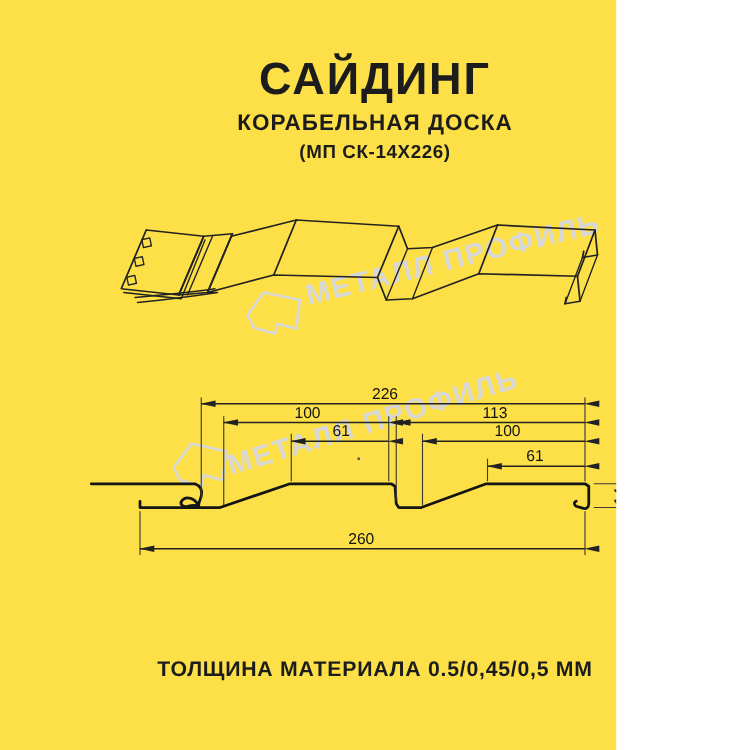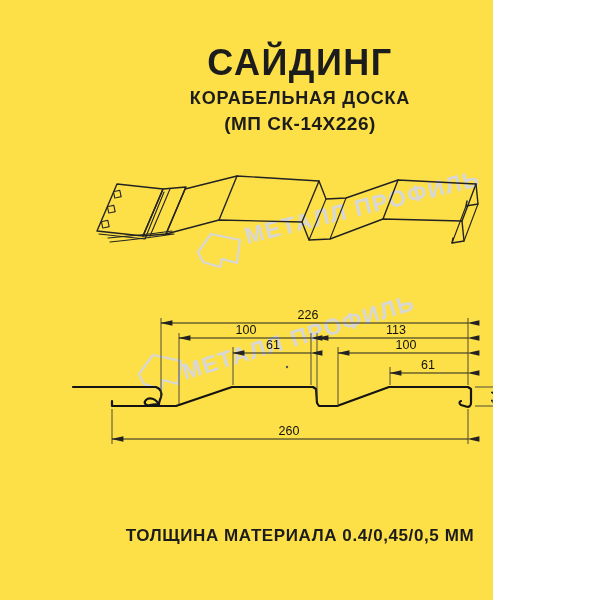--- a/index.html
+++ b/index.html
@@ -1,21 +1,21 @@
 <!DOCTYPE html>
 <html><head>
 <meta charset="utf-8">
 <style>
   html,body{margin:0;padding:0;background:#ffffff;}
   .page{position:relative;width:493px;height:600px;background:#fde047;overflow:hidden;
         font-family:"Liberation Sans","DejaVu Sans",sans-serif;color:#1c1c1c;}
   .title-block{position:absolute;top:44px;left:0;width:600px;text-align:center;}
   .page-title{font-size:36px;font-weight:800;letter-spacing:1.5px;line-height:1.05;color:#1c1c1c;}
   .page-subtitle{margin-top:6px;font-size:18px;font-weight:700;letter-spacing:0.8px;color:#1c1c1c;}
-  .product-code{margin-top:4px;font-size:19px;font-weight:700;letter-spacing:0.5px;color:#1c1c1c;}
+  .product-code{margin-top:4px;font-size:15px;font-weight:700;letter-spacing:0.5px;color:#1c1c1c;}
   .footer-note{position:absolute;top:526px;left:0;width:600px;text-align:center;
                font-size:17px;font-weight:700;letter-spacing:0.6px;color:#1c1c1c;}
   svg{position:absolute;left:0;top:0;}
   .prof{stroke:#141414;stroke-width:2.2;fill:none;stroke-linejoin:round;stroke-linecap:round;}
   .l3d{stroke:#222222;stroke-width:1.4;fill:none;stroke-linejoin:round;stroke-linecap:round;}
   .l3dthin{stroke:#222222;stroke-width:1.1;fill:none;stroke-linejoin:round;stroke-linecap:round;}
   .ext{stroke:#3a3a3a;stroke-width:0.9;fill:none;}
   .dim{stroke:#222222;stroke-width:1.1;fill:none;}
   .dimtxt{font-family:"Liberation Sans","DejaVu Sans",sans-serif;font-size:12.5px;fill:#111111;}
   .wm{fill:#d7d7d7;font-family:"Liberation Sans","DejaVu Sans",sans-serif;font-weight:700;
@@ -121,14 +121,14 @@
         <text class="dimtxt" x="396" y="334" text-anchor="middle">113</text>
         <text class="dimtxt" x="273" y="349" text-anchor="middle">61</text>
         <text class="dimtxt" x="406" y="349" text-anchor="middle">100</text>
         <text class="dimtxt" x="428" y="369" text-anchor="middle">61</text>
         <text class="dimtxt" x="289" y="435" text-anchor="middle">260</text>
         <text class="dimtxt" x="500" y="397" text-anchor="middle" transform="rotate(-90 500,397)">14</text>
       </g>
     </g>
   </svg>
 
-  <div class="footer-note">ТОЛЩИНА МАТЕРИАЛА 0.4/0,45/0,5 ММ</div>
+  <div class="footer-note">ТОЛЩИНА МАТЕРИАЛА 0.5/0,45/0,5 ММ</div>
 </div>
 
 </body></html>

